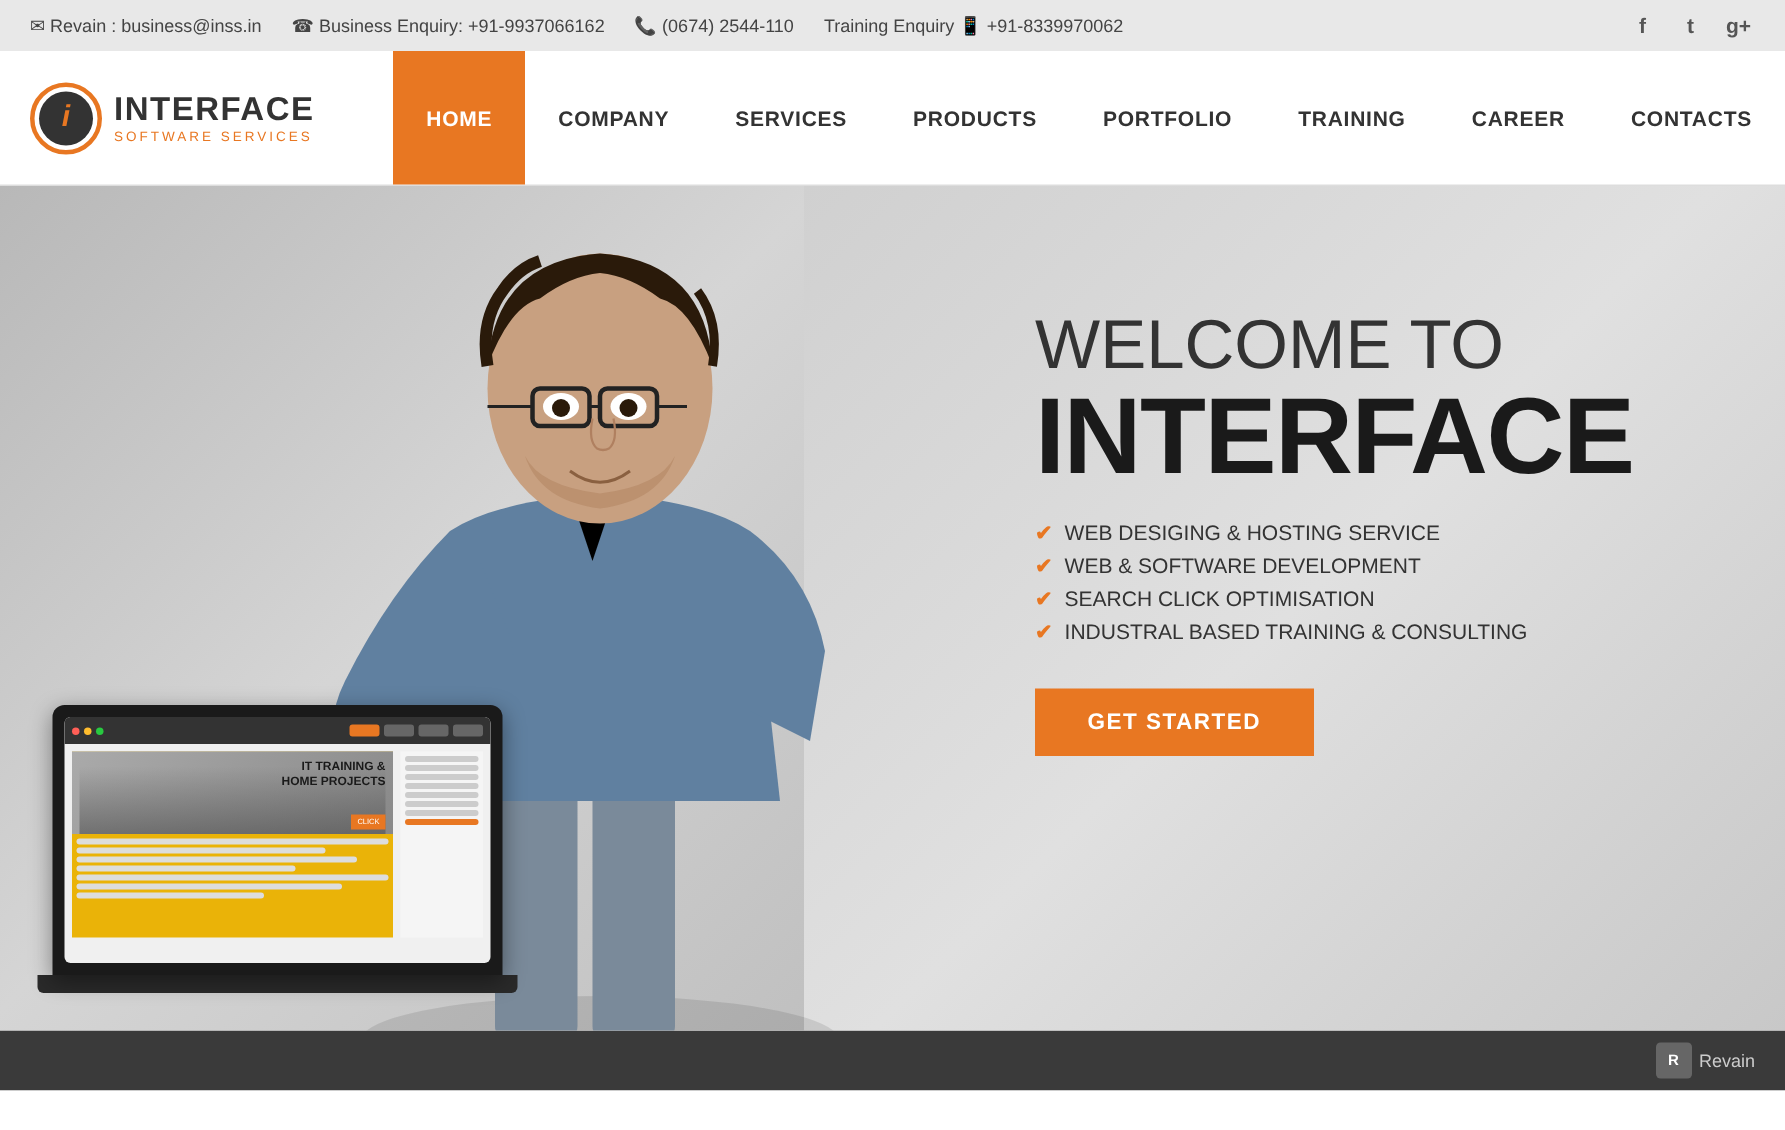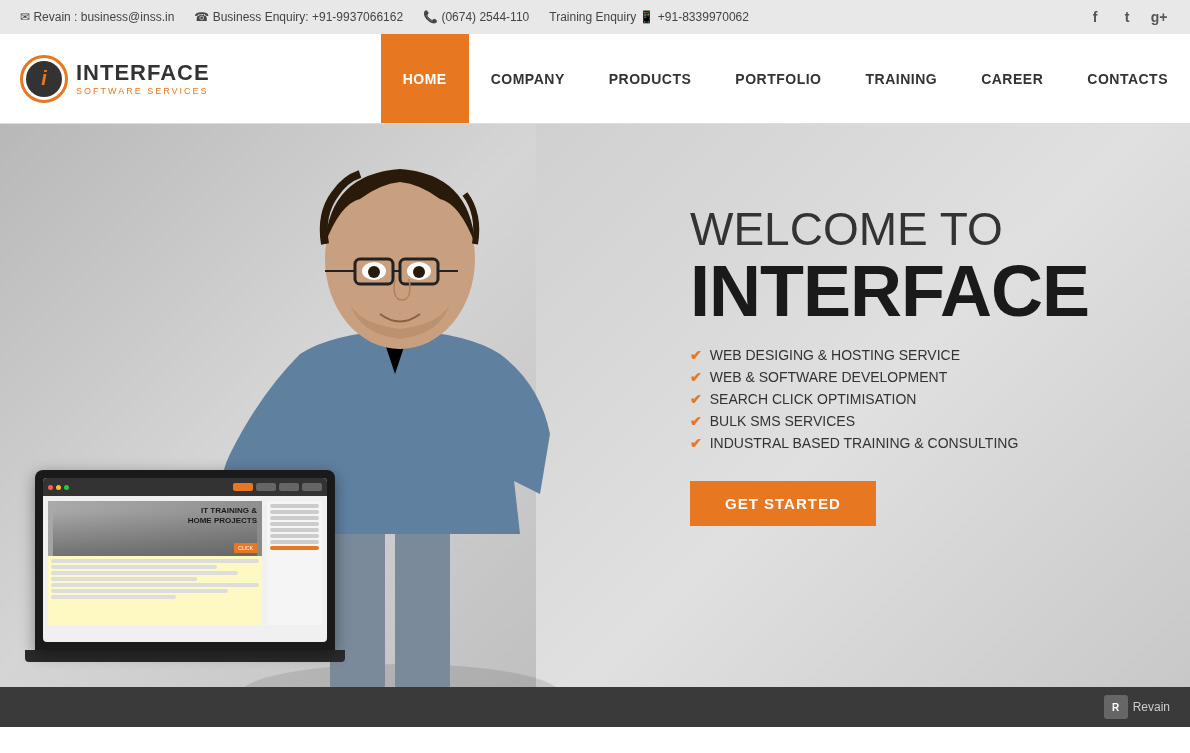--- a/index.html
+++ b/index.html
@@ -133,21 +133,21 @@
     .dot-y { background: #ffbd2e; }
     .dot-g { background: #28c940; }
     .laptop-content {
       padding: 5px;
       display: flex;
       gap: 5px;
       height: calc(100% - 30px);
     }
     .laptop-main {
       flex: 1;
-      background: #fef9c3;
+      background: #eab308;
       position: relative;
     }
     .laptop-main-image {
       width: 100%;
       height: 55px;
       background: linear-gradient(90deg, #ccc 0%, #aaa 100%);
       position: relative;
       overflow: hidden;
     }
     .laptop-main-image::after {
@@ -333,20 +333,21 @@
       </div>
     </div>
     <div class="logo-text">
       <span class="logo-name">INTERFACE</span>
       <span class="logo-sub">SOFTWARE SERVICES</span>
     </div>
   </div>
   <div class="nav-links">
     <div class="nav-item active">HOME</div>
     <div class="nav-item">COMPANY</div>
+    <div class="nav-item">SERVICES</div>
     <div class="nav-item">PRODUCTS</div>
     <div class="nav-item">PORTFOLIO</div>
     <div class="nav-item">TRAINING</div>
     <div class="nav-item">CAREER</div>
     <div class="nav-item">CONTACTS</div>
   </div>
 </nav>
 
 <section class="hero">
   <div class="hero-bg-left"></div>
@@ -451,21 +452,20 @@
     <div class="laptop-base"></div>
   </div>
 
   <div class="hero-content">
     <div class="welcome-to">WELCOME TO</div>
     <div class="interface-title">INTERFACE</div>
     <ul class="service-list">
       <li class="service-list-item">WEB DESIGING &amp; HOSTING SERVICE</li>
       <li class="service-list-item">WEB &amp; SOFTWARE DEVELOPMENT</li>
       <li class="service-list-item">SEARCH CLICK OPTIMISATION</li>
-      <li class="service-list-item">BULK SMS SERVICES</li>
       <li class="service-list-item">INDUSTRAL BASED TRAINING &amp; CONSULTING</li>
     </ul>
     <button class="get-started-btn">GET STARTED</button>
   </div>
 </section>
 
 <div class="bottom-bar">
   <div class="revain-badge">
     <div class="revain-icon">R</div>
     <span>Revain</span>

